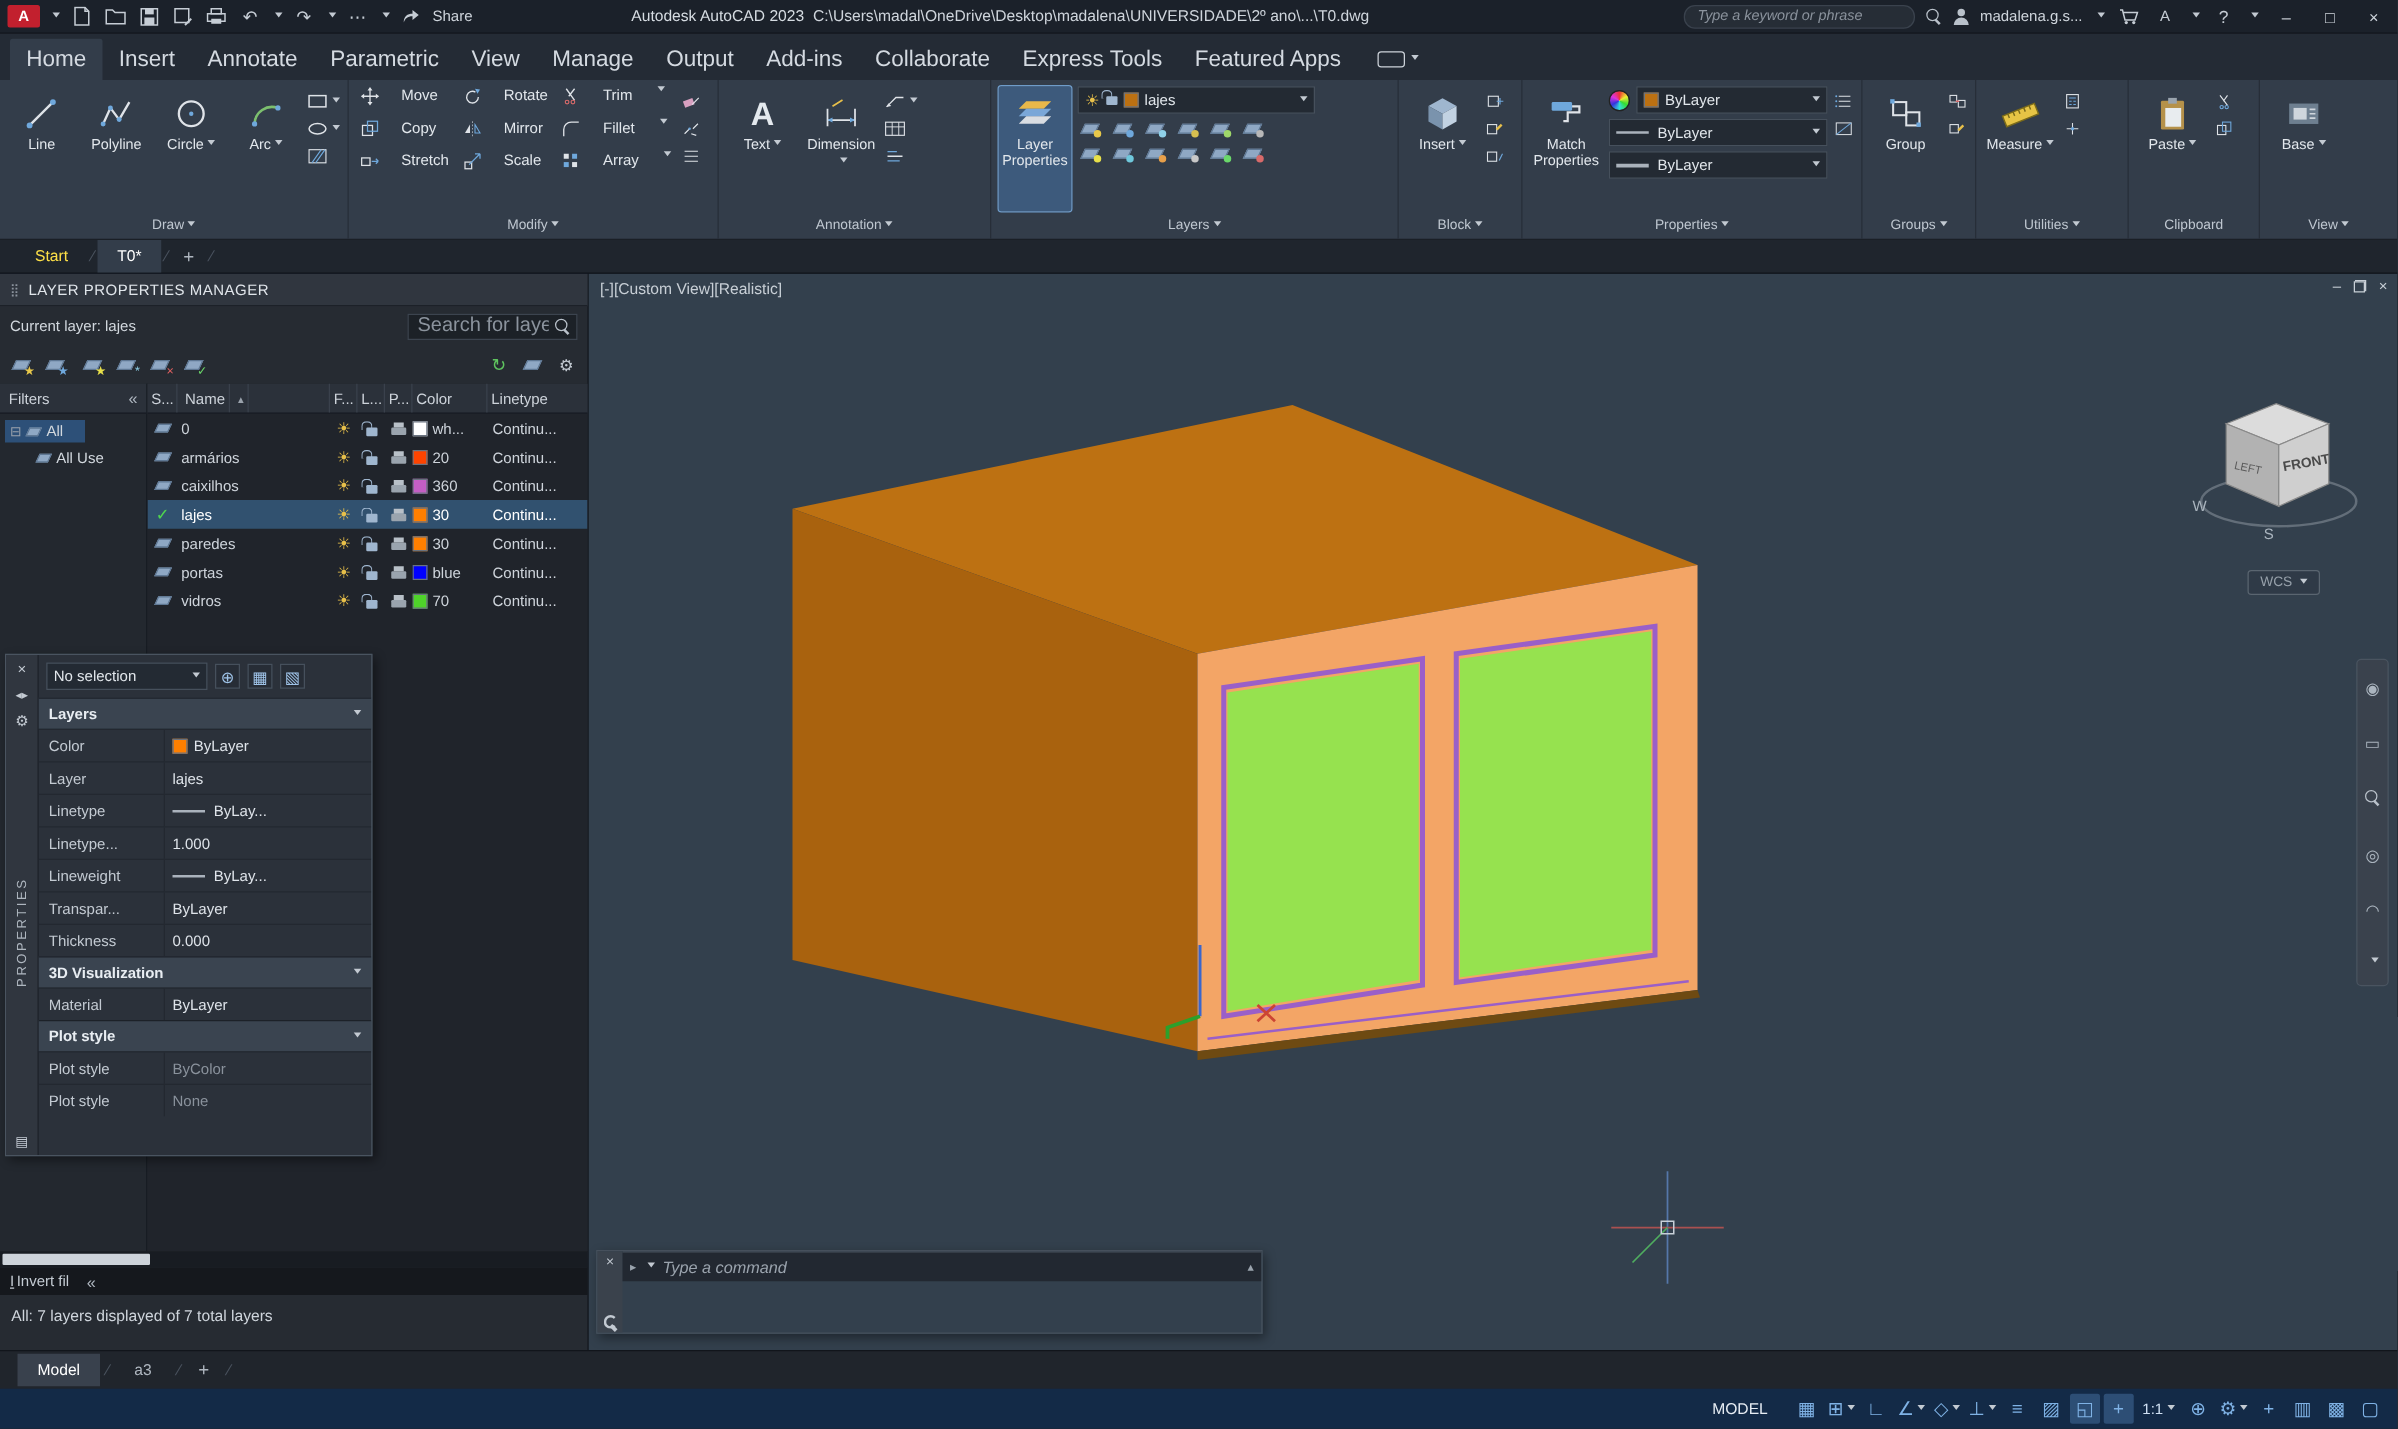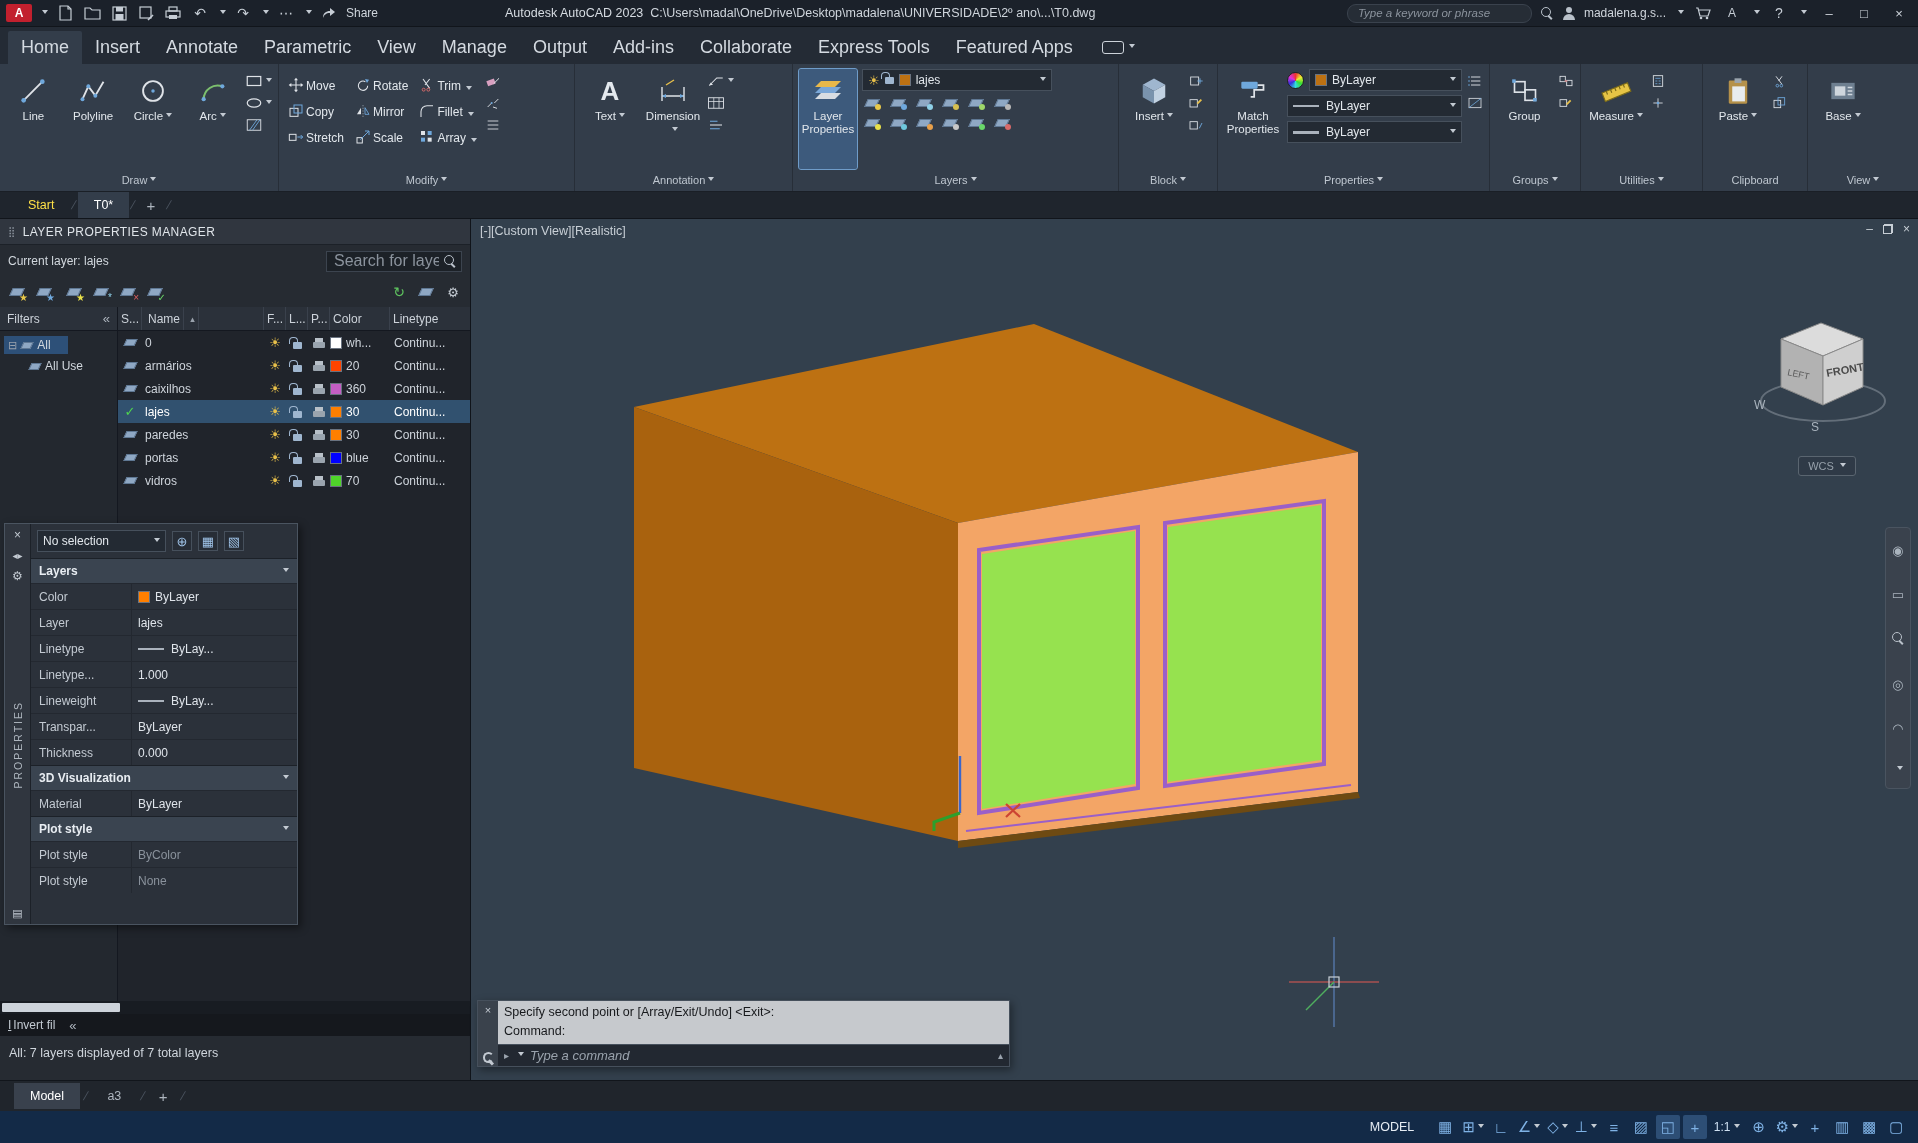--- a/index.html
+++ b/index.html
@@ -36,21 +36,21 @@
   
   .ribbon{flex:0 0 128px;background:#333d4a;display:flex;border-bottom:1px solid #1a1f26;}
   .panel{display:flex;flex-direction:column;border-right:1px solid #272e38;flex:0 0 auto;}
   .panel-content{flex:1;display:flex;padding:5px 6px 0 6px;gap:5px;}
   .panel-label{height:22px;display:flex;align-items:center;justify-content:center;font-size:11px;color:#bfc7d0;}
   .bigbtn{width:58px;display:flex;flex-direction:column;align-items:center;padding-top:3px;border-radius:2px;}
   .bigbtn .bicon{height:38px;display:flex;align-items:center;justify-content:center;}
   .bigbtn .blabel{font-size:11.5px;text-align:center;line-height:1.15;color:#e2e7ec;}
   .bigbtn.active{background:#3d5a7c;outline:1px solid #6f9cc9;}
   .pcol{display:flex;flex-direction:column;gap:2px;}
-  .smbtn{display:flex;align-items:flex-end;gap:2px;height:24px;padding:0 3px;font-size:12px;color:#e2e7ec;white-space:nowrap;}
+  .smbtn{display:flex;align-items:flex-start;gap:17px;height:24px;padding:0 3px;font-size:12px;color:#e2e7ec;white-space:nowrap;}
   .minicol{display:flex;flex-direction:column;gap:4px;padding-top:3px;}
   .mini{display:flex;align-items:center;height:18px;}
   .mi{width:20px;height:16px;display:flex;align-items:center;justify-content:center;position:relative;}
   .chip{display:inline-block;width:12px;height:8px;background:#8fa8c4;transform:skewX(-25deg);border:1px solid #5f7894;}
   .mi .dot{position:absolute;right:1px;bottom:1px;width:6px;height:6px;border-radius:50%;}
   .combo{display:flex;align-items:center;background:#232a33;border:1px solid #46505c;height:22px;padding:0 5px;gap:5px;font-size:12px;color:#e2e7ec;}
   .combo .car{margin-left:auto;}
   .sw{width:12px;height:12px;display:inline-block;border:1px solid #6a7380;flex:0 0 auto;}
   .lineg{display:inline-block;width:26px;border-top:2px solid #aab2bc;margin-right:2px;}
   .colorwheel{width:17px;height:17px;border-radius:50%;background:conic-gradient(#e33,#ee3,#3d3,#3dd,#33d,#d3d,#e33);display:inline-block;border:1px solid #222;}
@@ -1056,24 +1056,20 @@
         <span class="car"></span>
       </div>
     </div>
 
     <div class="cmdwin">
       <div class="cmd-side">
         <span>×</span>
         <span class="wrenchg"></span>
       </div>
       <div class="cmd-body">
-        <div class="cmd-hist">
-          <div>Specify second point or [Array/Exit/Undo] &lt;Exit&gt;:</div>
-          <div>Command:</div>
-        </div>
         <div class="cmd-input">
           <span style="color:#9aa3ad;font-size:10px;">▸</span>
           <span class="car"></span>
           <input placeholder="Type a command" style="">
           <span style="color:#9aa3ad;font-size:10px;">▴</span>
         </div>
       </div>
     </div>
 
     <div class="props">

